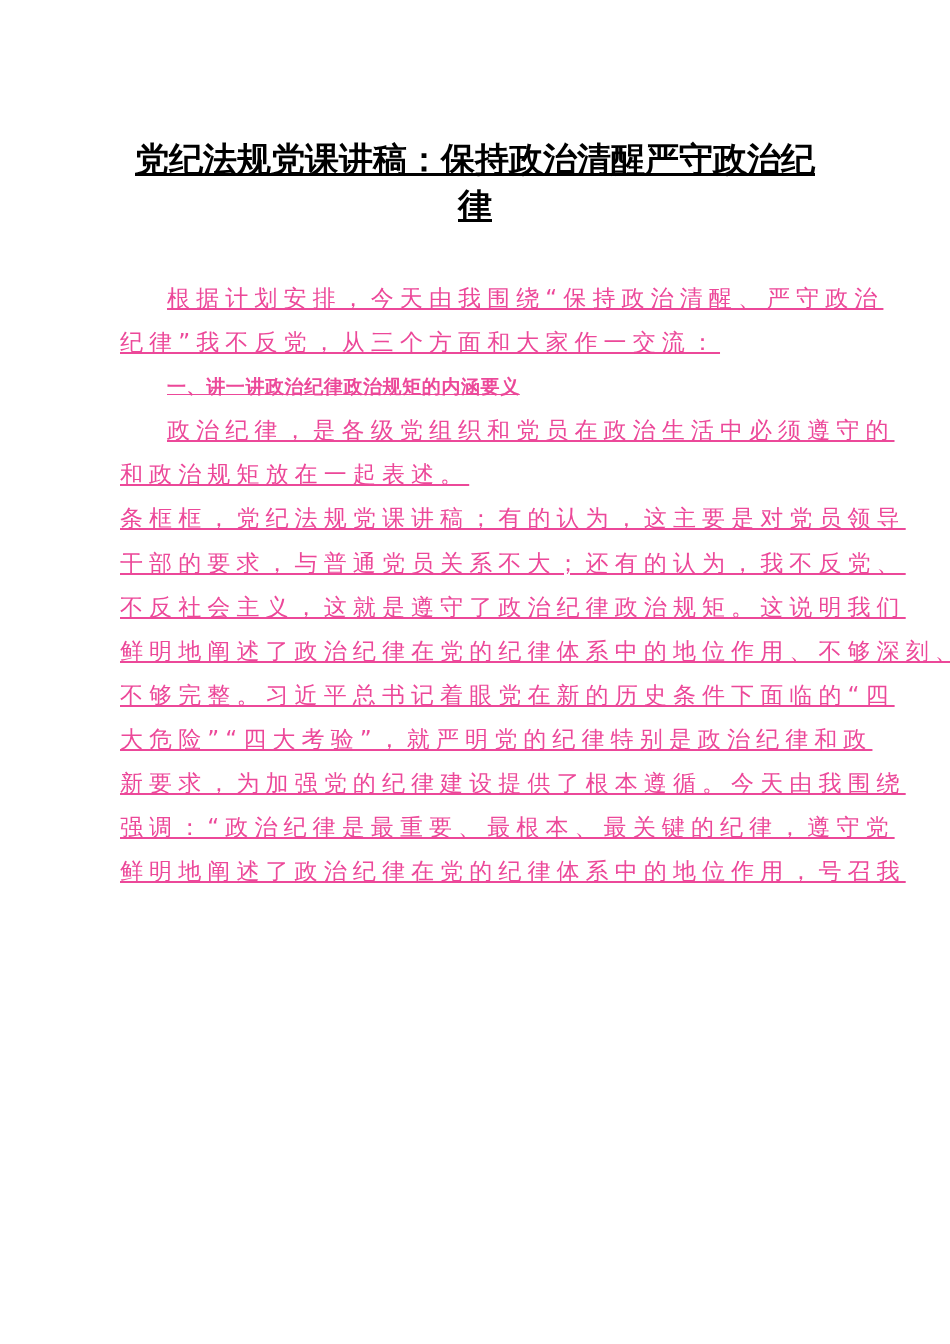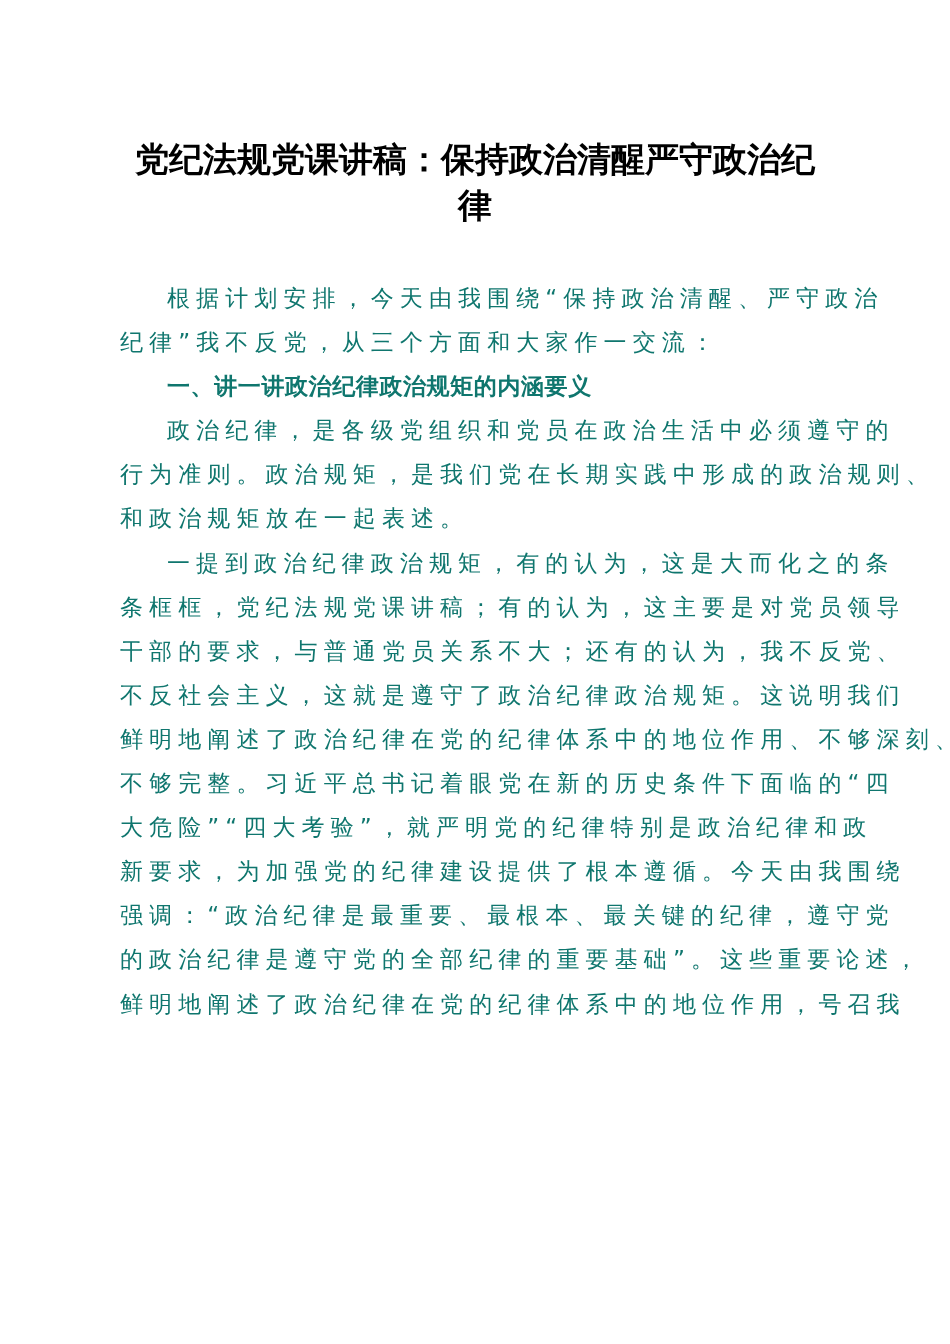--- a/index.html
+++ b/index.html
@@ -7,58 +7,55 @@
   .page { position: absolute; left: 0; top: 0; width: 950px; height: 1344px; background: #fff; }
   .title {
     position: absolute; left: 100px; top: 136px; width: 750px;
     text-align: center; color: #000;
     font-family: "DejaVu Serif", "Liberation Serif", serif;
     font-weight: bold; font-size: 34px; line-height: 46px; letter-spacing: 0px;
   }
   .body {
     position: absolute; left: 120px; top: 276px; width: 712px;
     font-family: "DejaVu Sans", "Liberation Sans", sans-serif;
-    color: #0f766e; font-size: 23px; line-height: 44.1px;
+    color: #ec4899; font-size: 23px; line-height: 44.1px;
     letter-spacing: 6.1px;
   }
-  .line { display: block; white-space: nowrap; }
+  .line { display: block; white-space: nowrap; text-decoration: underline; }
   .line.indent { padding-left: 47px; }
 </style>
 </head>
 <body>
 
 <div class="page">
   <div class="title">
     <span class="line">党纪法规党课讲稿：保持政治清醒严守政治纪</span>
     <span class="line">律</span>
   </div>
 
   <div class="body">
     <div>
       <span class="line indent">根据计划安排，今天由我围绕“保持政治清醒、严守政治</span>
       <span class="line">纪律”我不反党，从三个方面和大家作一交流：</span>
     </div>
 
-    <div style="font-weight:bold; letter-spacing:0.6px; font-size:23px;">
+    <div style="font-weight:bold; letter-spacing:0.6px; font-size:19px;">
       <span class="line indent">一、讲一讲政治纪律政治规矩的内涵要义</span>
     </div>
 
     <div>
       <span class="line indent">政治纪律，是各级党组织和党员在政治生活中必须遵守的</span>
-      <span class="line">行为准则。政治规矩，是我们党在长期实践中形成的政治规则、</span>
       <span class="line">和政治规矩放在一起表述。</span>
     </div>
 
     <div>
-      <span class="line indent">一提到政治纪律政治规矩，有的认为，这是大而化之的条</span>
       <span class="line">条框框，党纪法规党课讲稿；有的认为，这主要是对党员领导</span>
       <span class="line">干部的要求，与普通党员关系不大；还有的认为，我不反党、</span>
       <span class="line">不反社会主义，这就是遵守了政治纪律政治规矩。这说明我们</span>
       <span class="line">鲜明地阐述了政治纪律在党的纪律体系中的地位作用、不够深刻、</span>
       <span class="line">不够完整。习近平总书记着眼党在新的历史条件下面临的“四</span>
       <span class="line">大危险”“四大考验”，就严明党的纪律特别是政治纪律和政</span>
       <span class="line">新要求，为加强党的纪律建设提供了根本遵循。今天由我围绕</span>
       <span class="line">强调：“政治纪律是最重要、最根本、最关键的纪律，遵守党</span>
-      <span class="line">的政治纪律是遵守党的全部纪律的重要基础”。这些重要论述，</span>
       <span class="line">鲜明地阐述了政治纪律在党的纪律体系中的地位作用，号召我</span>
     </div>
   </div>
 </div>
 
 </body></html>

